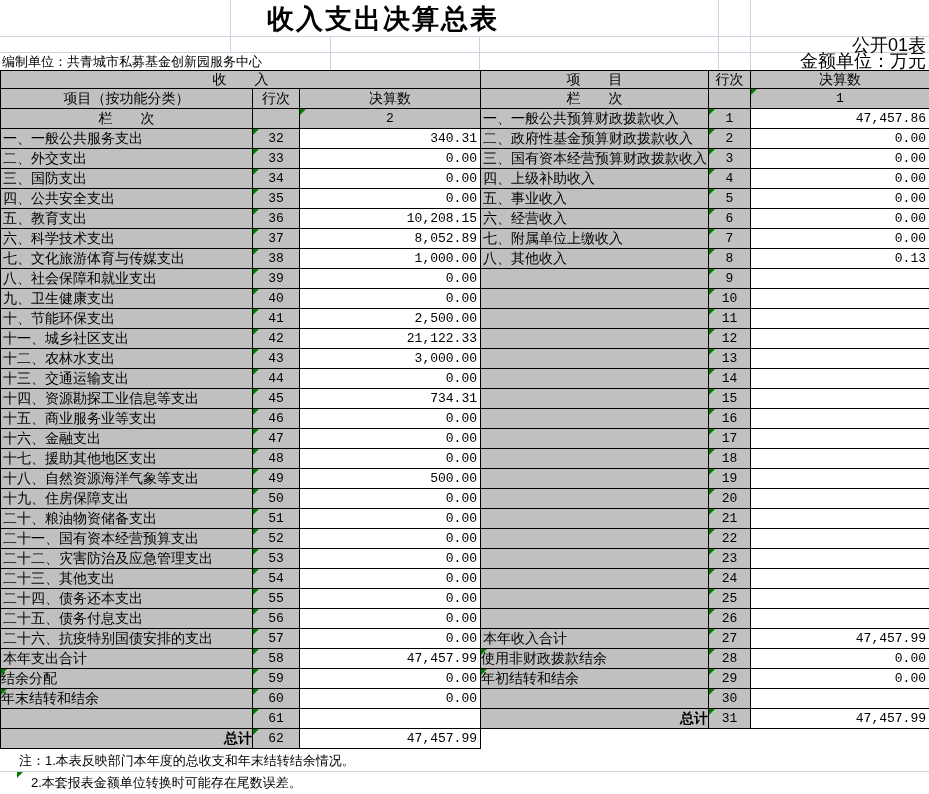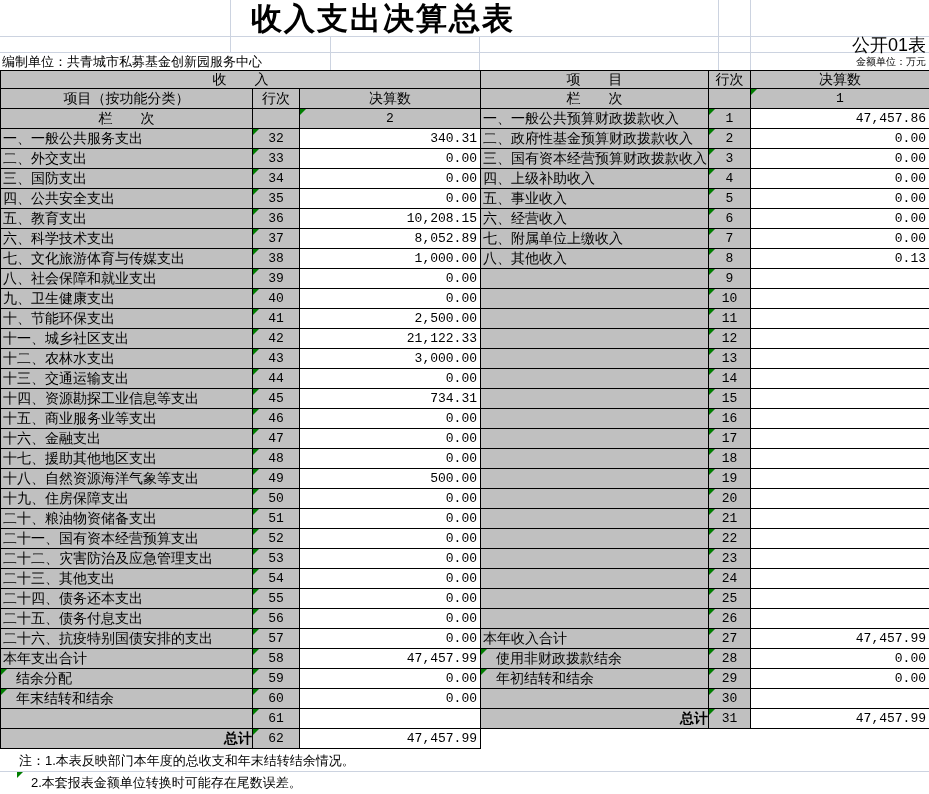--- a/index.html
+++ b/index.html
@@ -9,38 +9,38 @@
     --border:#000000;
   }
   html,body{margin:0;padding:0;background:#ffffff;}
   body{width:929px;height:794px;font-family:"Liberation Sans","DejaVu Sans",sans-serif;color:#000;}
   .sheet{position:relative;width:929px;height:794px;background:#fff;overflow:hidden;}
 
   
   .gl{position:absolute;background:var(--grid);}
 
   .title{position:absolute;left:205px;top:2px;width:356px;height:34px;
-         text-align:center;font-size:31px;font-weight:bold;letter-spacing:2px;
+         text-align:center;font-size:27px;font-weight:bold;letter-spacing:2px;
          line-height:34px;white-space:nowrap;}
   .code{position:absolute;right:3px;top:38px;height:15px;line-height:15px;font-size:18px;}
   .meta-prep{position:absolute;left:2px;top:54px;height:15px;line-height:15px;font-size:13px;white-space:nowrap;}
   .meta-year{position:absolute;left:330px;top:54px;width:149px;height:15px;line-height:15px;font-size:13px;text-align:center;margin-top:36px;}
-  .meta-unit{position:absolute;right:3px;top:54px;height:30px;line-height:15px;font-size:10px;}
+  .meta-unit{position:absolute;right:3px;top:54px;height:30px;line-height:15px;font-size:18px;}
 
   #grid{position:absolute;left:0;top:70px;display:grid;
         grid-template-columns:252px 47px 181px 228px 42px 179px;
         grid-template-rows:18px 20px 20px;grid-auto-rows:20px;
         border-top:1px solid var(--border);border-left:1px solid var(--border);}
   .c{border-right:1px solid var(--border);border-bottom:1px solid var(--border);
      box-sizing:border-box;display:flex;align-items:center;overflow:hidden;
      white-space:nowrap;font-size:14px;position:relative;}
   .g{background:var(--fill);}
   .w{background:#ffffff;}
   .lab{padding-left:2px;justify-content:flex-start;}
-  .ind{padding-left:15px;}
+  .ind{padding-left:0;}
   .tot{justify-content:flex-end;font-weight:bold;padding-left:0;}
   .ctr{justify-content:center;}
   .num{justify-content:flex-end;padding-right:3px;}
   .mono{font-family:"Liberation Mono","DejaVu Sans Mono",monospace;font-size:13px;}
   .span3{grid-column:span 3;}
   .tri{position:absolute;left:0;top:0;width:6px;height:6px;background:var(--green);
        clip-path:polygon(0 0,100% 0,0 100%);}
 
   .notes{position:absolute;left:0;top:749px;width:929px;font-size:13px;padding-left:17px;}
   .note-row{position:relative;height:23px;line-height:23px;padding-left:2px;white-space:nowrap;}

